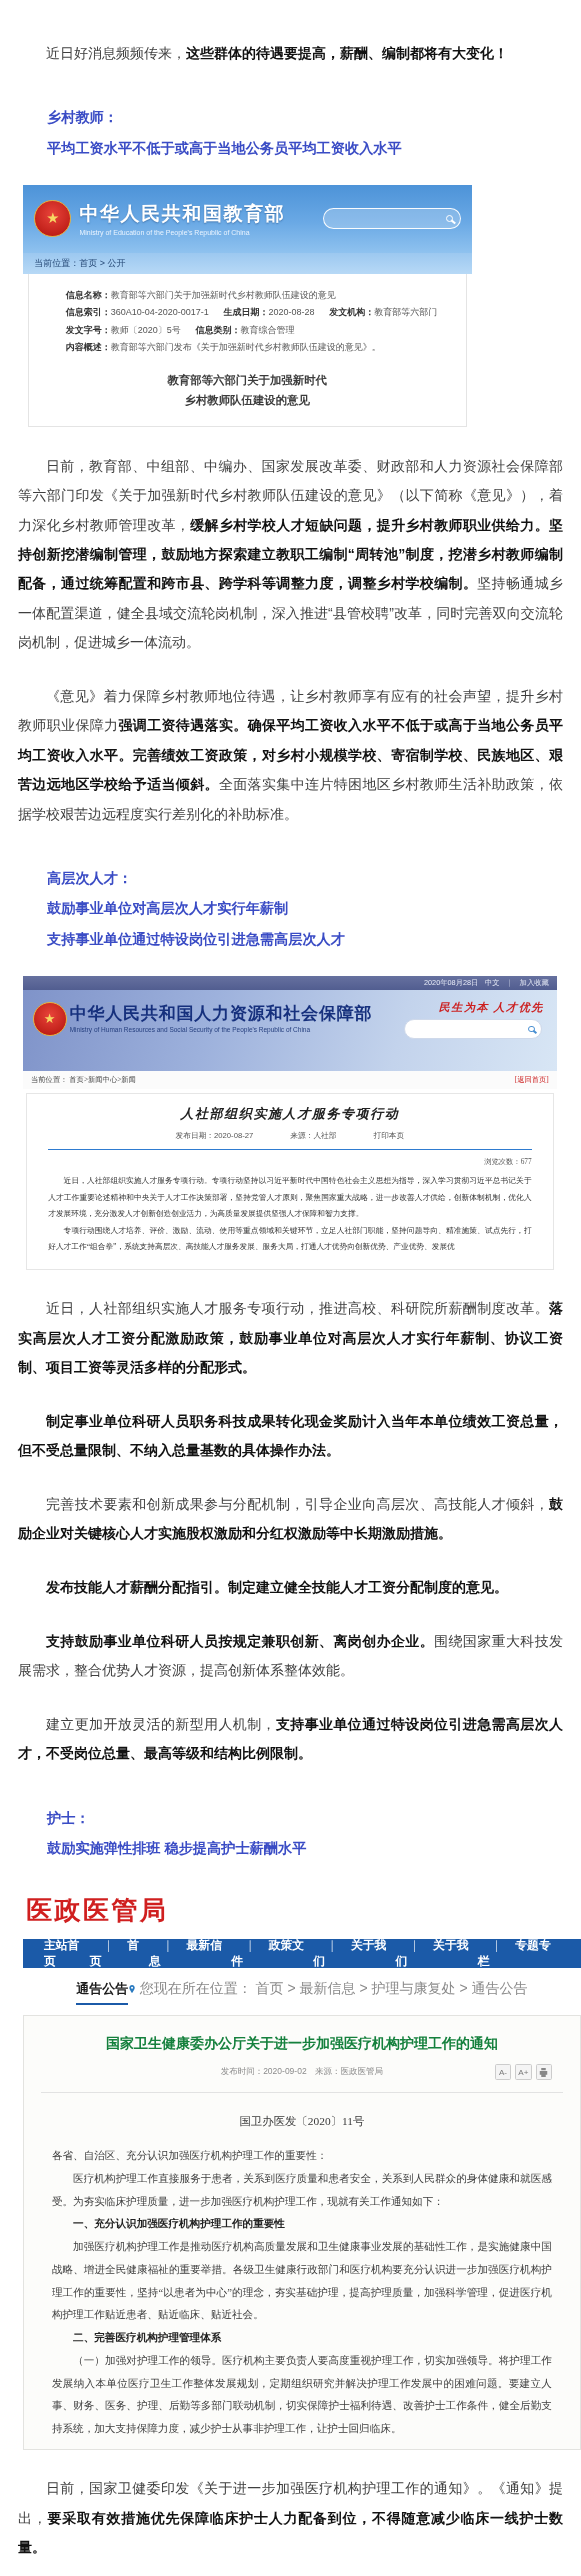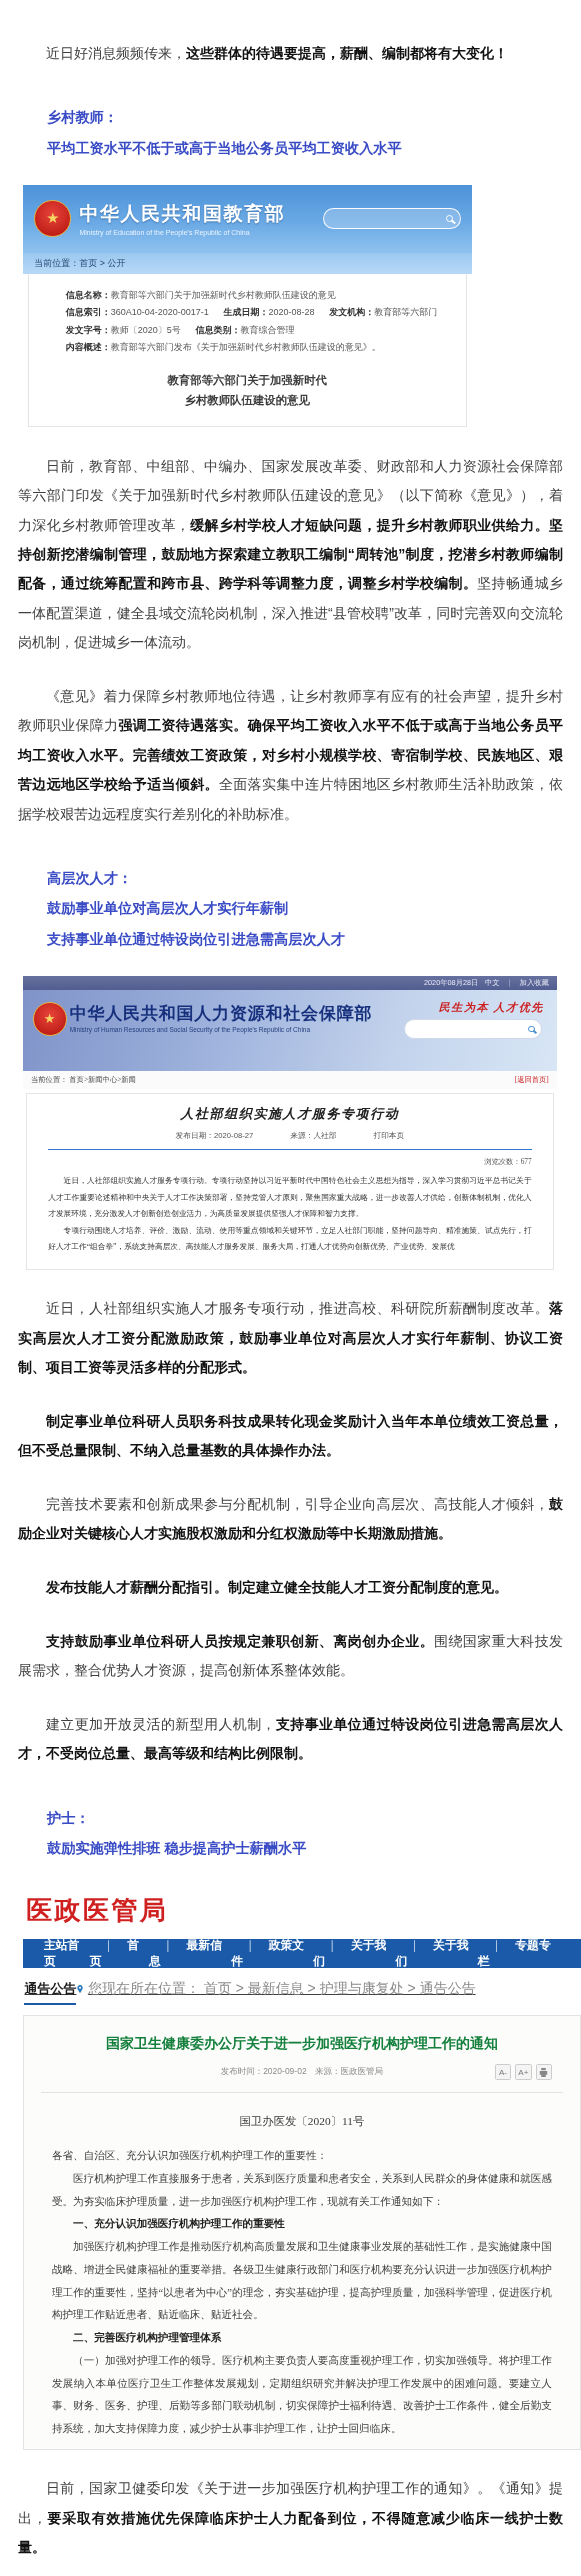--- a/index.html
+++ b/index.html
@@ -54,21 +54,21 @@
   .hr-art-meta{display:flex;justify-content:center;gap:37px;font-size:7.7px;color:#555;font-family:Liberation Sans, sans-serif;margin-top:8.1px;}
   .hr-blue-line{border:0;border-top:1.6px solid #2e7bd0;margin:8.1px 0 6.5px;}
   .hr-views{text-align:right;font-size:7.3px;color:#555;font-family:"Liberation Serif","DejaVu Serif",serif;margin:4.9px 0 6.5px;}
   .hr-p{font-size:7.7px;line-height:2.15;color:#333;font-family:"Liberation Serif","DejaVu Serif",serif;text-align:justify;text-indent:2em;margin:0;}
 
   
   .shot-nhc{width:558px;margin-left:4.9px;}
   .nhc-logo{color:#d01f1f;font-size:26px;font-weight:700;letter-spacing:2.4px;padding:8.1px 0 11.4px 3.3px;}
   .nhc-nav{height:29px;background:#1b5aa8;display:flex;align-items:center;padding:0 21px;color:#fff;font-size:11.8px;font-weight:700;}
   .nhc-nav .nav-item + .nav-item::before{content:"｜";margin:0 13px;font-weight:400;opacity:.85;}
-  .nhc-subrow{display:flex;align-items:flex-end;justify-content:flex-start;padding:11.4px 1.6px 6.5px;text-decoration:underline;}
+  .nhc-subrow{display:flex;align-items:flex-end;justify-content:center;padding:11.4px 1.6px 6.5px;}
   .nhc-sec-title{font-size:13px;font-weight:700;color:#1c1c1c;border-bottom:2.4px solid #1b5aa8;padding-bottom:4.9px;}
   .nhc-crumb{font-size:14px;color:#8a8a8a;display:flex;align-items:center;gap:3.3px;padding-bottom:6.5px;}
   .pin{display:inline-block;width:8.1px;height:8.1px;}
   .nhc-card{border:0.8px solid #e3e3e0;background:#fcfcfa;margin-top:3.3px;padding:16.3px 28px 8.1px;}
   .nhc-title{text-align:center;color:#15803d;font-weight:700;font-size:14px;line-height:1.6;margin:0 33px;}
   .nhc-meta-row{position:relative;margin-top:11.4px;height:18px;}
   .nhc-meta{text-align:center;font-size:8.5px;color:#8c8c8c;}
   .nhc-btns{position:absolute;right:0;top:-1.6px;display:flex;gap:4.1px;}
   .nhc-btn{width:16.3px;height:16.3px;border:0.8px solid #ccc;background:#f4f4f4;color:#777;font-size:8.1px;display:flex;align-items:center;justify-content:center;border-radius:1.6px;}
   .nhc-hr{border:0;border-top:0.8px solid #e2e2e2;margin:8.1px -11.4px 0;}

